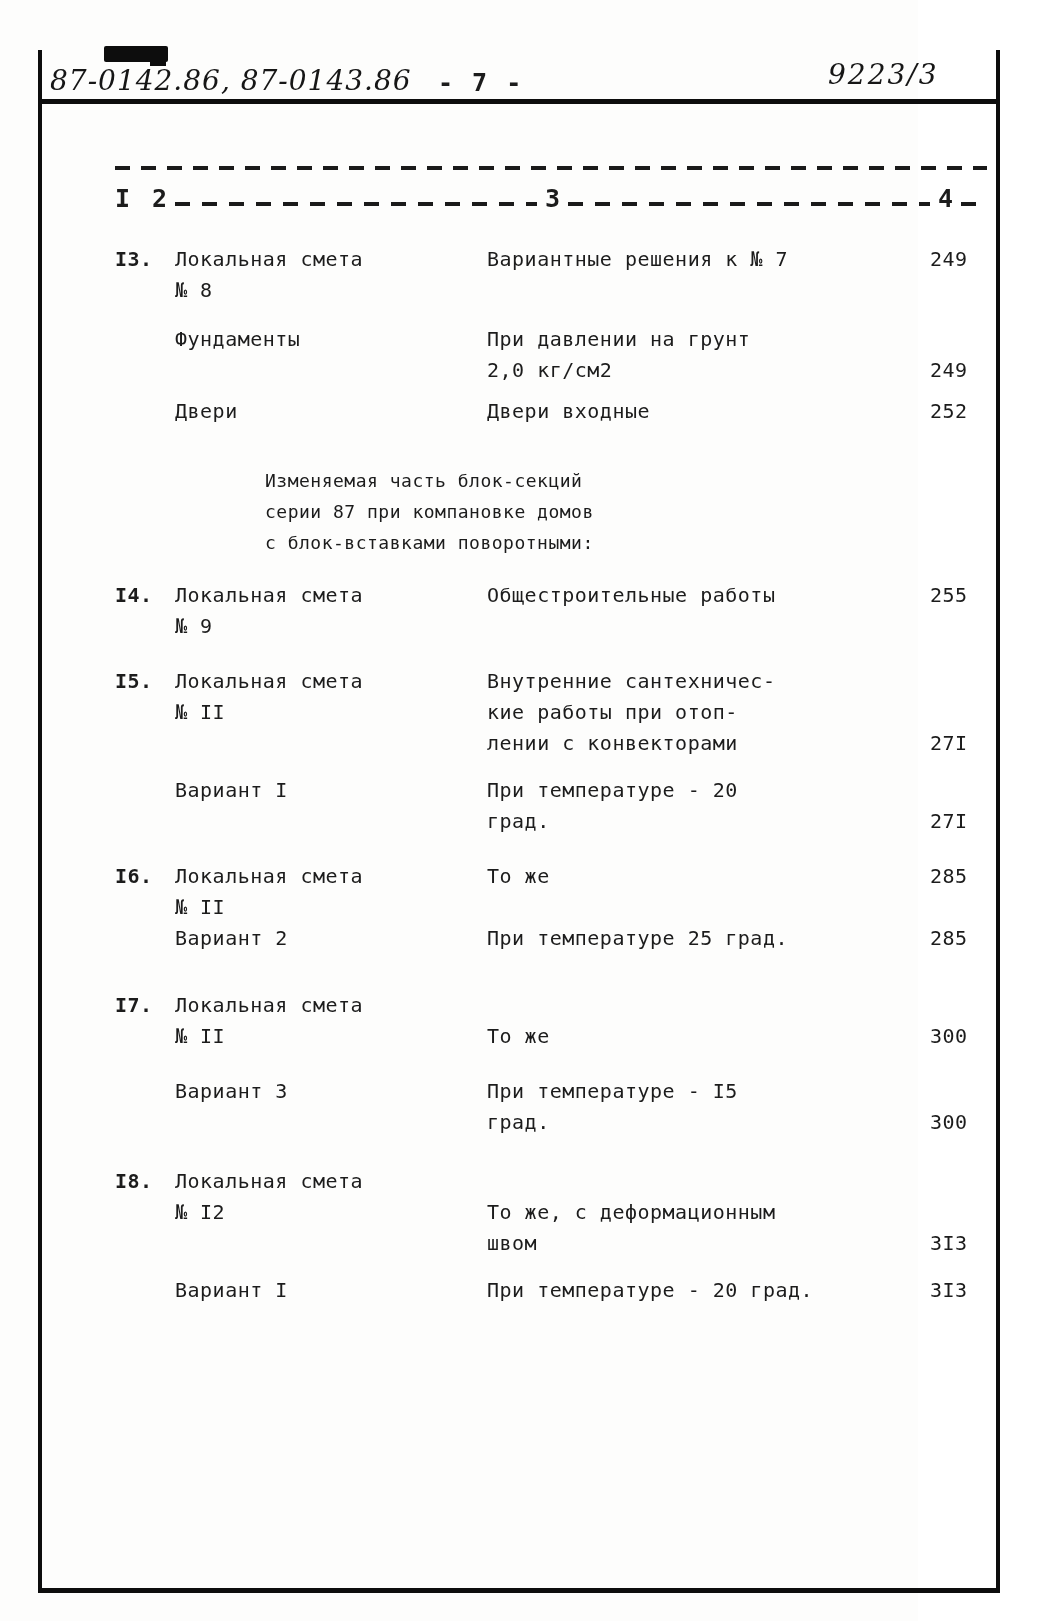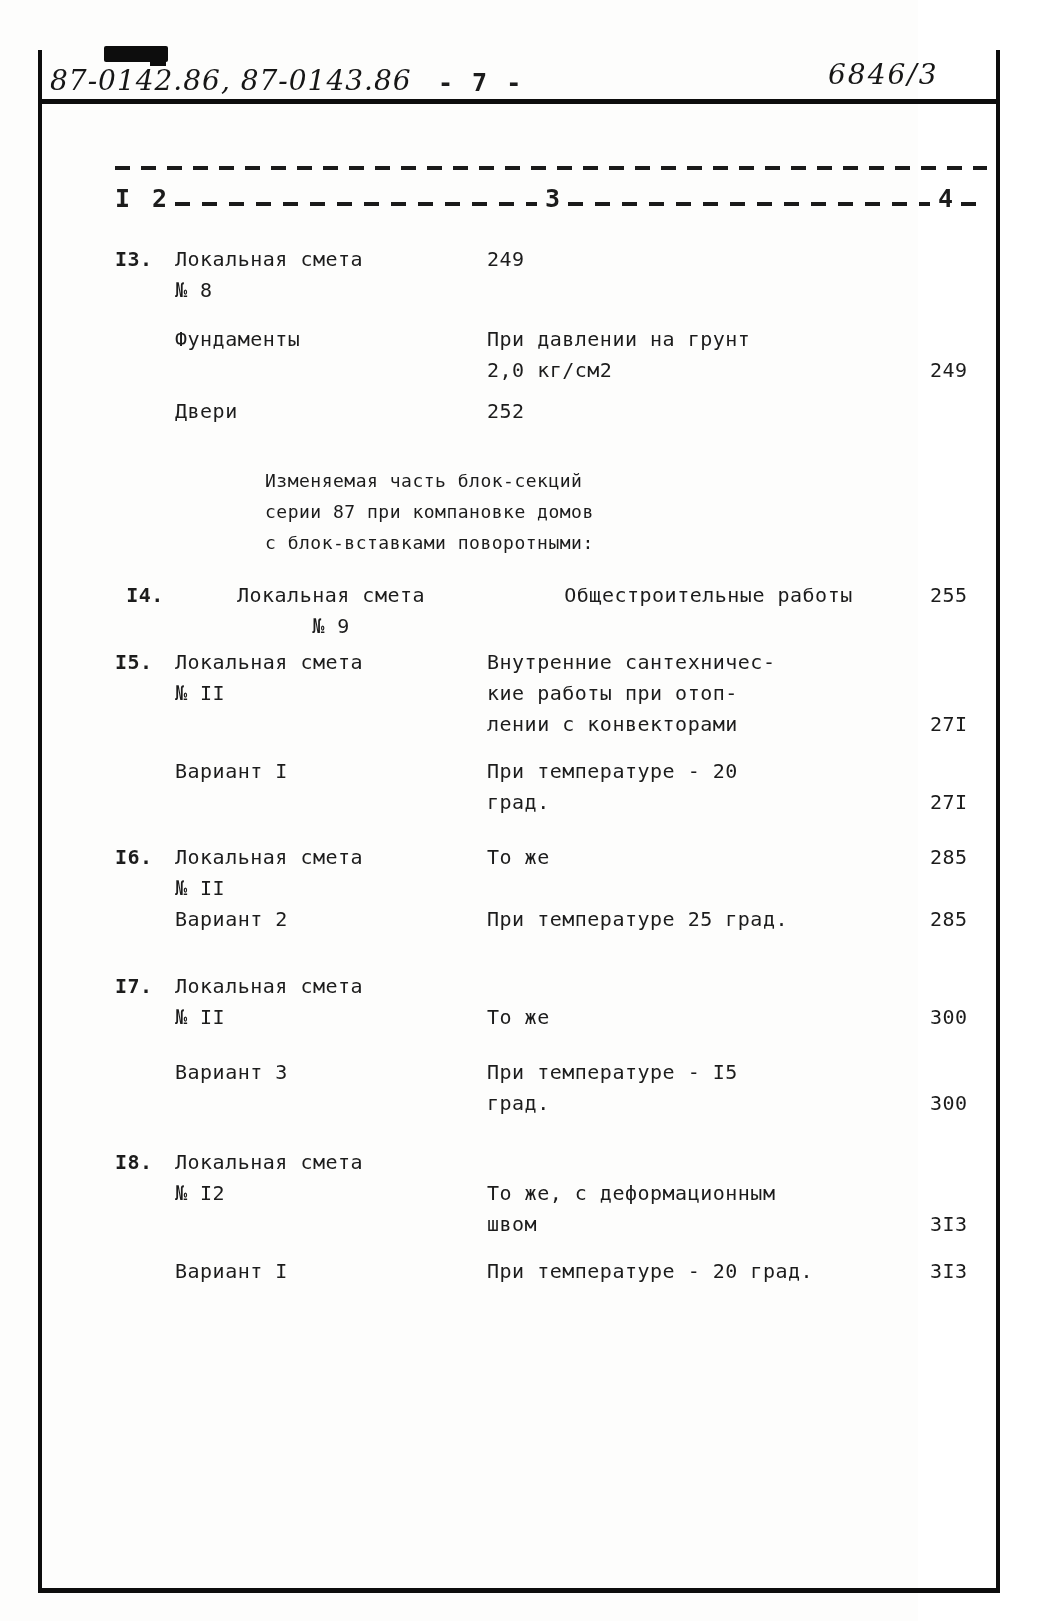--- a/index.html
+++ b/index.html
@@ -87,21 +87,21 @@
   .trow .obj{}
   .trow .desc{}
   .trow .pg{justify-self:start;}
   .pg.bottom{align-self:end;}
   .pt1{padding-top:31px;}
   .mb18{margin-bottom:18px;}
   .mb10{margin-bottom:10px;}
   .mb38{margin-bottom:38px;}
   .mb22{}
   .mb20{margin-bottom:28px;}
-  .mb8{margin-bottom:5px;text-align:center;}
+  .mb8{margin-bottom:24px;}
   .mb16{margin-bottom:16px;}
   .mb24{margin-bottom:24px;}
   .mb36{margin-bottom:36px;}
 
   .section{
     font-size:18px;line-height:31px;letter-spacing:0.5px;
     white-space:pre-line;
   }
   .section.variable{margin:6px 0 22px 150px;}
   .section.straight{margin:0 0 20px 283px;}
@@ -111,21 +111,21 @@
 
 <div class="scan-page">
 
   <div class="corner-blob"></div>
   <div class="corner-blob2"></div>
   <div class="frame"></div>
 
   <div class="hdr">
     <span class="hw hdr-left">87-0142.86, 87-0143.86</span>
     <span class="hdr-center">- 7 -</span>
-    <span class="hw hdr-right">6846/3</span>
+    <span class="hw hdr-right">9223/3</span>
   </div>
   <div class="header-rule"></div>
 
   <div class="content">
 
     <div class="dash-line"></div>
 
     <div class="colhead">
       <span class="n">I</span>
       <span class="gap"></span>
@@ -136,34 +136,36 @@
       <span class="n">4</span>
       <span class="df end"></span>
     </div>
 
     <div class="rows">
 
       <div class="trow mb18">
         <span class="cell num">I3.</span>
         <span class="cell obj">Локальная смета
 № 8</span>
+        <span class="cell desc">Вариантные решения к № 7</span>
         <span class="cell pg">249</span>
       </div>
 
       <div class="trow mb10">
         <span class="cell num"></span>
         <span class="cell obj">Фундаменты</span>
         <span class="cell desc">При давлении на грунт
 2,0 кг/см2</span>
         <span class="cell pg bottom">249</span>
       </div>
 
       <div class="trow mb38">
         <span class="cell num"></span>
         <span class="cell obj">Двери</span>
+        <span class="cell desc">Двери входные</span>
         <span class="cell pg">252</span>
       </div>
 
       <div class="section variable">Изменяемая часть блок-секций
 серии 87 при компановке домов
 с блок-вставками поворотными:</div>
 
 
       <div class="trow mb8">
         <span class="cell num">I4.</span>

